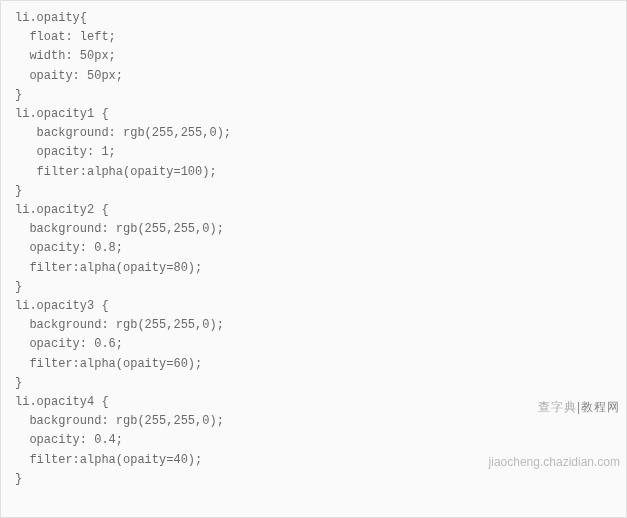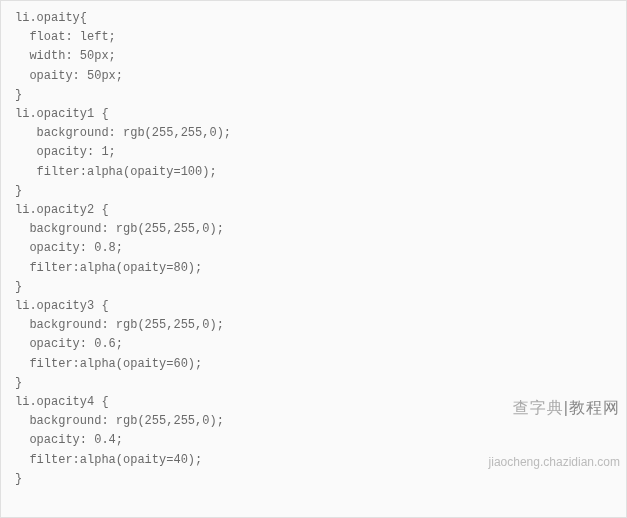--- a/index.html
+++ b/index.html
@@ -27,21 +27,21 @@
     position: relative;
   }
   .watermark {
     position: absolute;
     right: 6px;
     bottom: 6px;
     font-family: sans-serif;
     text-align: right;
   }
   .watermark .wm-main {
-    font-size: 16px;
+    font-size: 12px;
     color: #888;
     letter-spacing: 1px;
   }
   .watermark .wm-main .grey {
     color: #aaa;
   }
   .watermark .wm-sub {
     font-size: 12px;
     color: #bbb;
     margin-top: -2px;

